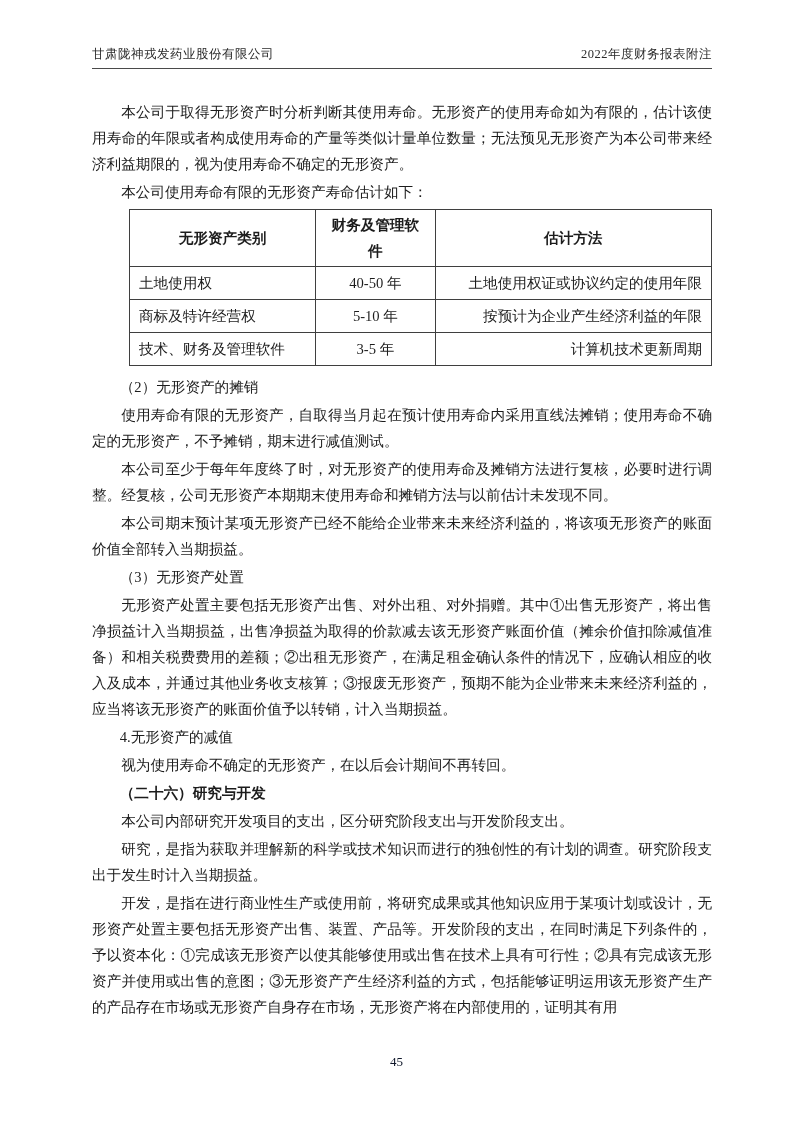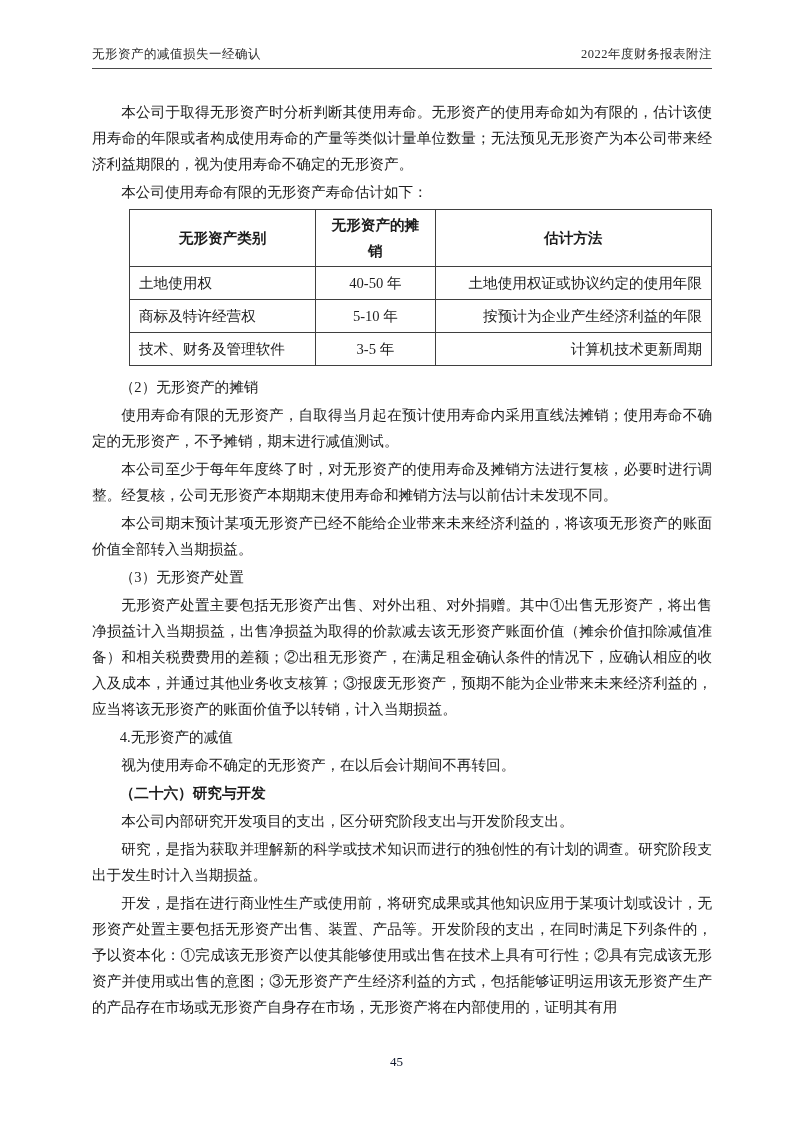--- a/index.html
+++ b/index.html
@@ -79,33 +79,33 @@
     font-size: 13px;
     color: #0f172a;
   }
 </style>
 </head>
 <body>
 
 <div class="page">
   <div class="content">
     <div class="doc-header">
-      <span>无形资产的减值损失一经确认</span>
+      <span>甘肃陇神戎发药业股份有限公司</span>
       <span>2022年度财务报表附注</span>
     </div>
 
     <div class="doc-body">
       <p>本公司于取得无形资产时分析判断其使用寿命。无形资产的使用寿命如为有限的，估计该使用寿命的年限或者构成使用寿命的产量等类似计量单位数量；无法预见无形资产为本公司带来经济利益期限的，视为使用寿命不确定的无形资产。</p>
       <p>本公司使用寿命有限的无形资产寿命估计如下：</p>
 
       <table class="life-table">
         <thead>
           <tr>
             <th class="c0">无形资产类别</th>
-            <th class="c1">无形资产的摊销</th>
+            <th class="c1">财务及管理软件</th>
             <th class="c2">估计方法</th>
           </tr>
         </thead>
         <tbody>
           <tr>
             <td class="c0">土地使用权</td>
             <td class="c1">40-50 年</td>
             <td class="c2">土地使用权证或协议约定的使用年限</td>
           </tr>
           <tr>

